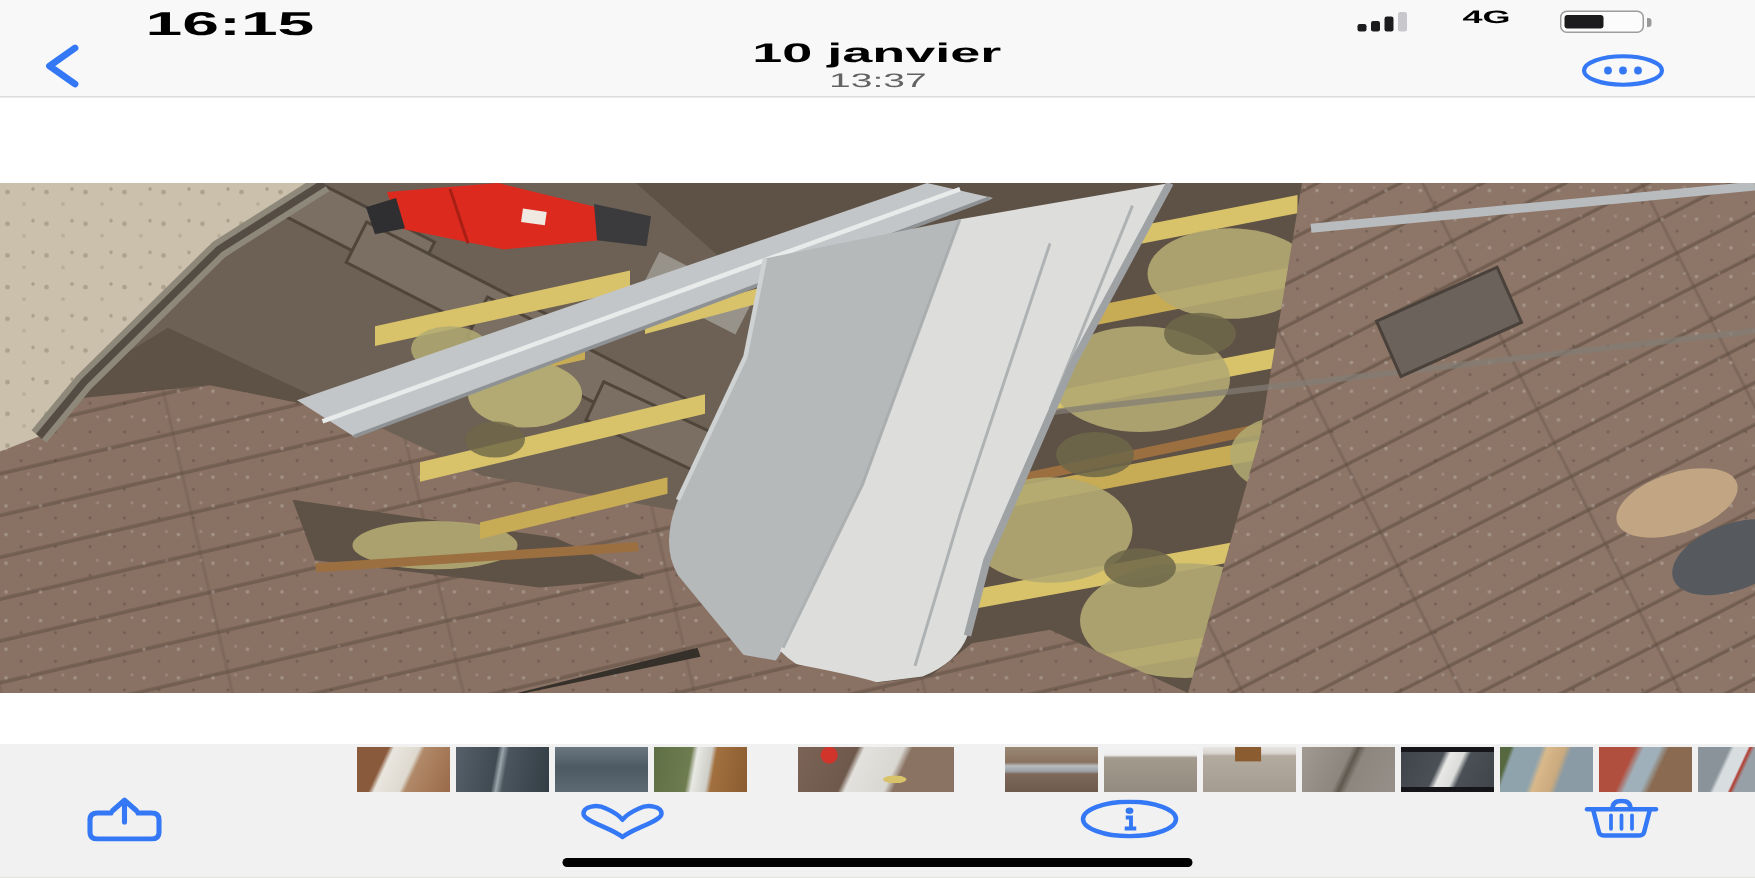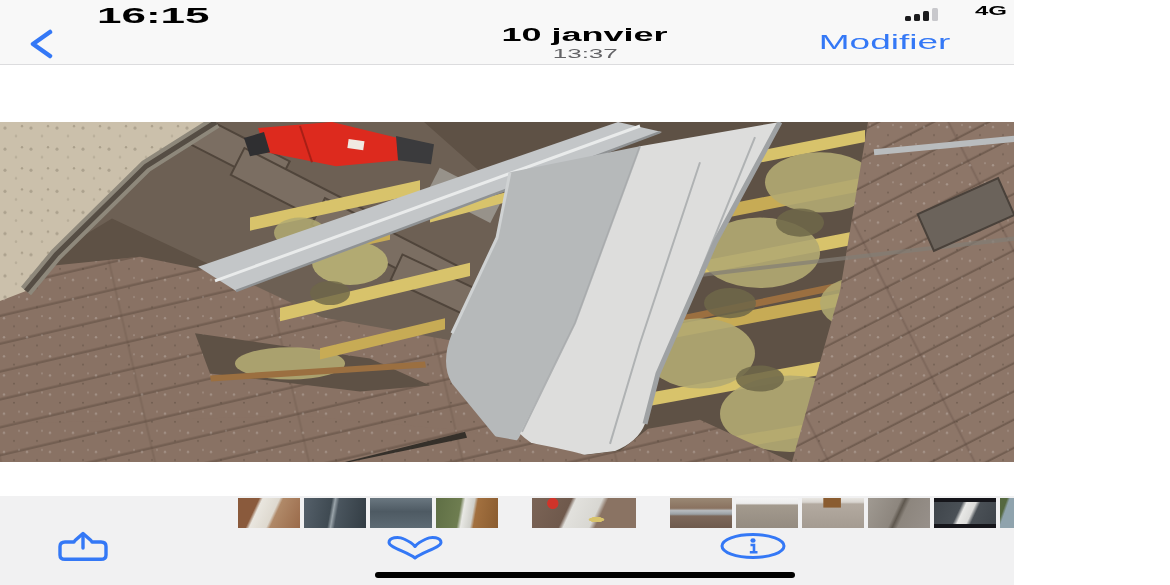--- a/index.html
+++ b/index.html
@@ -1,16 +1,16 @@
 <!DOCTYPE html>
 <html style="--c-accent: #3478F6; --c-bar_bg: #f8f8f8; --c-toolbar_bg: #f1f1f2; --c-hairline: #dcdcde; --c-home_indicator: #000000; --c-time_text: #000000; --c-subtitle: #636366; --c-signal_on: #1c1c1e; --c-signal_off: #c8c8cc; --c-battery_fill: #1c1c1e; --c-battery_outline: rgba(0,0,0,0.38); --p-wall: #cbc0ab; --p-tile_brown: #897264; --p-tile_brown_right: #8d7668; --p-tile_dark_band: #6d6054; --p-under_roof: #5e5145; --p-batten_yellow: #d8c36b; --p-batten_yellow2: #c7ab55; --p-batten_wood: #9b6f40; --p-insulation: #b2aa72; --p-insulation_dark: #6e6749; --p-membrane_white: #dddddc; --p-membrane_grey: #b6b9ba; --p-flashing_silver: #c3c6c8; --p-tool_red: #dd2a1e;"><head>
 <meta charset="utf-8">
 <style>
   html,body{margin:0;padding:0;background:#fff;}
-  #screen{position:relative;width:1014px;height:585px;overflow:hidden;background:#fff;
+  #screen{position:relative;width:1170px;height:585px;overflow:hidden;background:#fff;
           font-family:"Liberation Sans",sans-serif;-webkit-font-smoothing:antialiased;}
   #screen *{box-sizing:border-box;}
   button{background:none;border:0;padding:0;margin:0;cursor:pointer;font-family:inherit;}
 
   
   .topbar{position:absolute;left:0;top:0;width:1170px;height:65px;background:var(--c-bar_bg);
           border-bottom:1px solid var(--c-hairline);}
   .stretchL{display:inline-block;transform:scaleX(2);transform-origin:left center;white-space:nowrap;}
   .stretchC{display:inline-block;transform:scaleX(2);transform-origin:center;white-space:nowrap;}
   .stretchM{display:inline-block;transform:scaleX(1.85);transform-origin:center;white-space:nowrap;}
@@ -74,23 +74,20 @@
           <path d="M26,3 L9,15 L26,27" fill="none" stroke="var(--c-accent)" stroke-width="4.5" stroke-linecap="round" stroke-linejoin="round"></path>
         </svg>
       </span>
     </button>
 
     <div class="navtitle">
       <div class="t1"><span class="stretchC">10 janvier</span></div>
       <div class="t2"><span class="stretchC">13:37</span></div>
     </div>
 
-    <button class="editbtn">
-      <span class="stretchM">Modifier</span>
-    </button>
 
     <button class="morebtn" aria-label="more">
       <span>
         <svg viewBox="0 0 60 22" width="60" height="22">
           <ellipse cx="30" cy="11" rx="26" ry="9.5" fill="none" stroke="var(--c-accent)" stroke-width="2.8"></ellipse>
           <circle cx="20" cy="11" r="2.6" fill="var(--c-accent)"></circle>
           <circle cx="30" cy="11" r="2.6" fill="var(--c-accent)"></circle>
           <circle cx="40" cy="11" r="2.6" fill="var(--c-accent)"></circle>
         </svg>
       </span>

